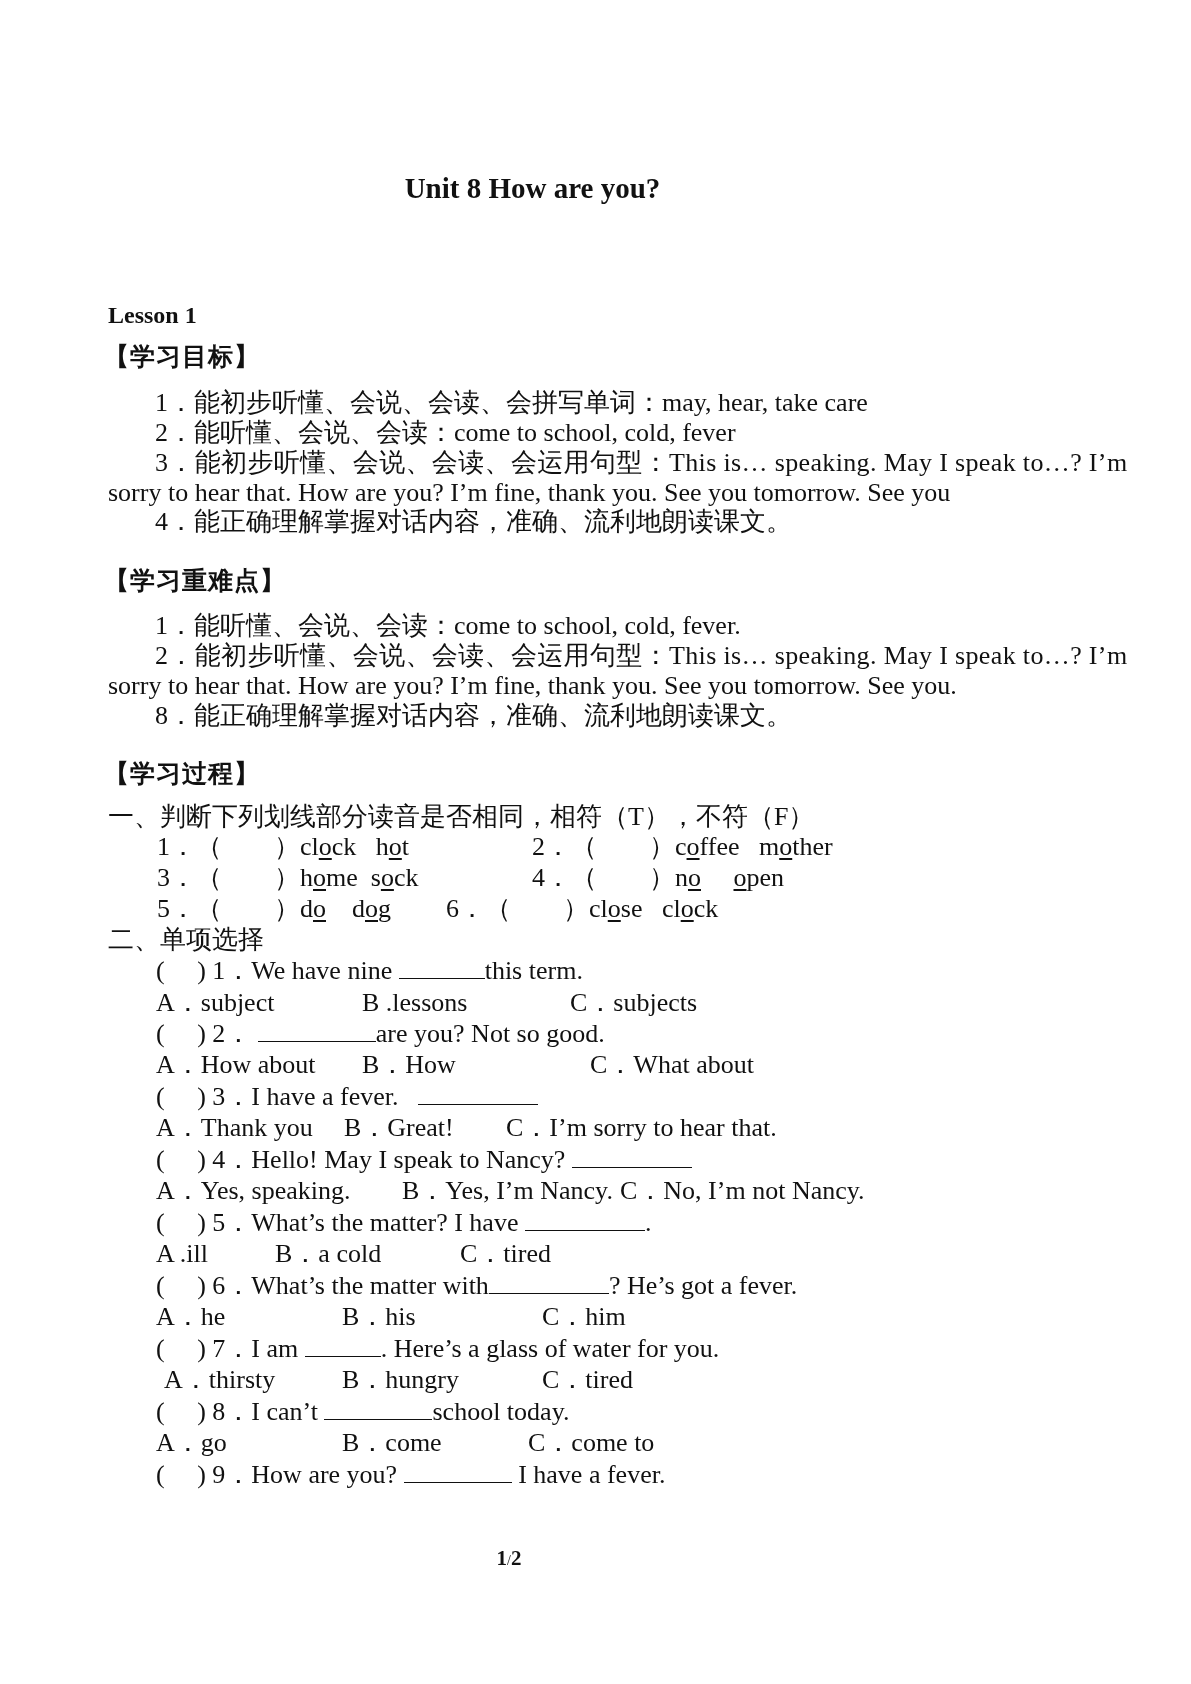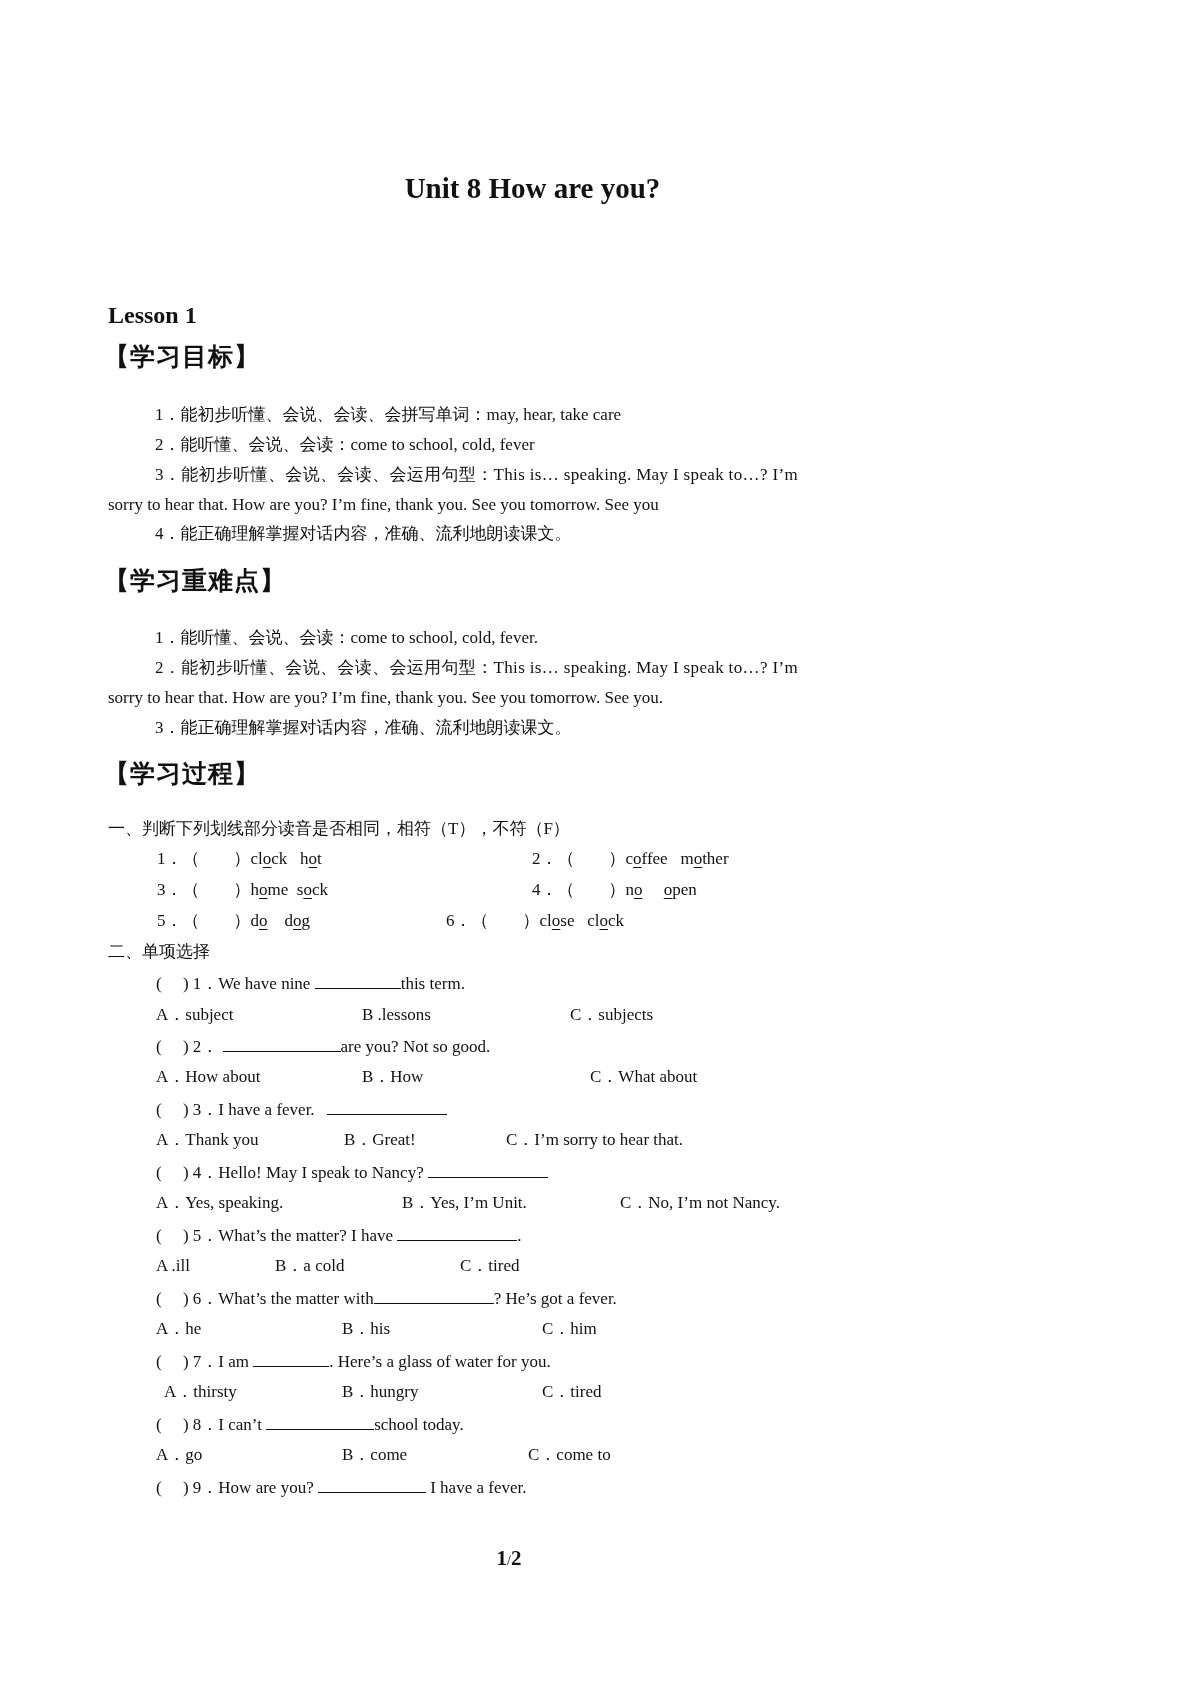--- a/index.html
+++ b/index.html
@@ -2,21 +2,21 @@
 <html><head>
 <meta charset="utf-8">
 <style>
   html, body { margin:0; padding:0; background:#ffffff; }
   body { width:1191px; height:1684px; position:relative; overflow:hidden;
          font-family:"Liberation Serif","DejaVu Serif",serif; color:#111; }
   .abs { position:absolute; white-space:nowrap; }
   .title { left:0; width:1065px; text-align:center; top:172px; font-size:29px; font-weight:bold; }
   .lesson { left:108px; top:302px; font-size:24px; font-weight:bold; }
   .sec { left:104px; font-size:25px; font-weight:bold; font-family:"DejaVu Sans","Liberation Sans",sans-serif; letter-spacing:1px; }
-  .line { font-size:17px; line-height:26px;margin-top:12px; }
+  .line { font-size:26px; line-height:26px; }
   .ind { left:155px; }
   .flush { left:108px; }
   u { text-decoration:underline; text-underline-offset:3px; }
   .blank { display:inline-block; border-bottom:1.3px solid #111; height:18px; vertical-align:baseline; }
   .page { left:0; width:1018px; text-align:center; top:1546px; font-size:21px; font-weight:bold; }
   .page small { font-size:14px; font-weight:normal; }
 </style>
 </head>
 <body>
 
@@ -27,21 +27,21 @@
 <div class="abs line ind" style="top:390px">1．能初步听懂、会说、会读、会拼写单词：may, hear, take care</div>
 <div class="abs line ind" style="top:420px">2．能听懂、会说、会读：come to school, cold, fever</div>
 <div class="abs line ind" style="top:450px;letter-spacing:0.35px">3．能初步听懂、会说、会读、会运用句型：This is… speaking. May I speak to…? I’m</div>
 <div class="abs line flush" style="top:480px">sorry to hear that. How are you? I’m fine, thank you. See you tomorrow. See you</div>
 <div class="abs line ind" style="top:509px">4．能正确理解掌握对话内容，准确、流利地朗读课文。</div>
 
 <div class="abs sec" style="top:564px">【学习重难点】</div>
 <div class="abs line ind" style="top:613px">1．能听懂、会说、会读：come to school, cold, fever.</div>
 <div class="abs line ind" style="top:643px;letter-spacing:0.35px">2．能初步听懂、会说、会读、会运用句型：This is… speaking. May I speak to…? I’m</div>
 <div class="abs line flush" style="top:673px">sorry to hear that. How are you? I’m fine, thank you. See you tomorrow. See you.</div>
-<div class="abs line ind" style="top:703px">3．能正确理解掌握对话内容，准确、流利地朗读课文。</div>
+<div class="abs line ind" style="top:703px">8．能正确理解掌握对话内容，准确、流利地朗读课文。</div>
 
 <div class="abs sec" style="top:757px">【学习过程】</div>
 <div class="abs line flush" style="top:804px">一、判断下列划线部分读音是否相同，相符（T），不符（F）</div>
 
 <div class="abs line" style="top:834px;left:157px">
   <span>1．</span><span>（　　）</span><span>cl</span><u>o</u><span>ck</span>&nbsp;&nbsp;&nbsp;<span>h</span><u>o</u><span>t</span>
 </div>
 <div class="abs line" style="top:834px;left:532px">
   <span>2．</span><span>（　　）</span><span>c</span><u>o</u><span>ffee</span>&nbsp;&nbsp;&nbsp;<span>m</span><u>o</u><span>ther</span>
 </div>
@@ -78,21 +78,21 @@
   <span>(&nbsp;&nbsp;&nbsp;&nbsp;&nbsp;)</span> <span>3．</span><span>I have a fever.  </span>&nbsp;&nbsp;<span class="blank" style="width:120px"></span>
 </div>
 <div class="abs line" style="top:1115px;left:156px">A．Thank you</div>
 <div class="abs line" style="top:1115px;left:344px">B．Great!</div>
 <div class="abs line" style="top:1115px;left:506px">C．I’m sorry to hear that.</div>
 
 <div class="abs line" style="top:1147px;left:156px">
   <span>(&nbsp;&nbsp;&nbsp;&nbsp;&nbsp;)</span> <span>4．</span><span>Hello! May I speak to Nancy?  </span><span class="blank" style="width:120px"></span>
 </div>
 <div class="abs line" style="top:1178px;left:156px">A．Yes, speaking.</div>
-<div class="abs line" style="top:1178px;left:402px">B．Yes, I’m Unit.</div>
+<div class="abs line" style="top:1178px;left:402px">B．Yes, I’m Nancy.</div>
 <div class="abs line" style="top:1178px;left:620px">C．No, I’m not Nancy.</div>
 
 <div class="abs line" style="top:1210px;left:156px">
   <span>(&nbsp;&nbsp;&nbsp;&nbsp;&nbsp;)</span> <span>5．</span><span>What’s the matter? I have </span><span class="blank" style="width:120px"></span><span>.</span>
 </div>
 <div class="abs line" style="top:1241px;left:156px">A .ill</div>
 <div class="abs line" style="top:1241px;left:275px">B．a cold</div>
 <div class="abs line" style="top:1241px;left:460px">C．tired</div>
 
 <div class="abs line" style="top:1273px;left:156px">

